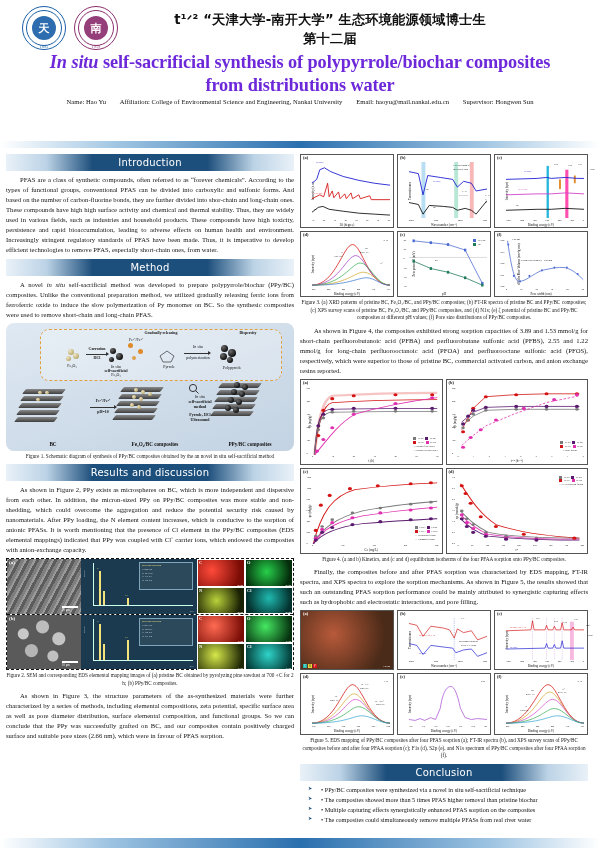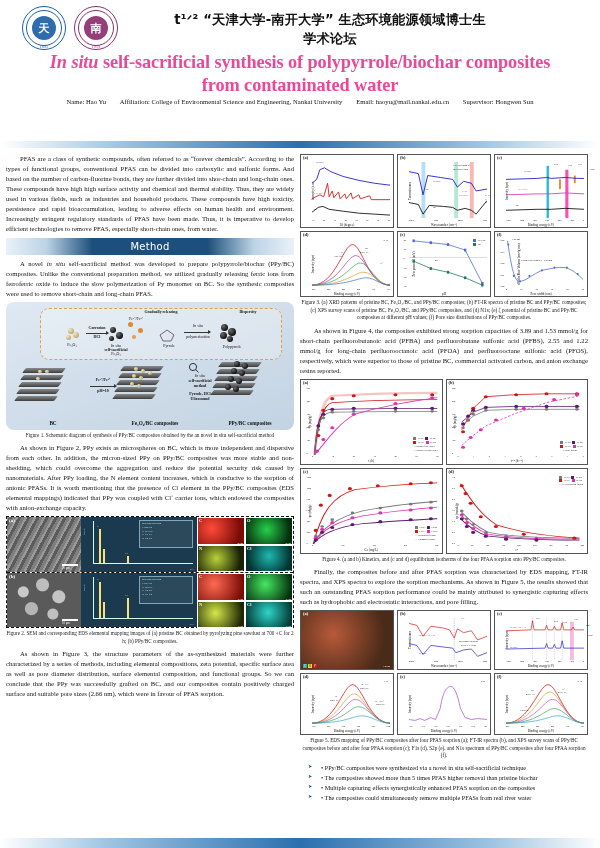--- a/index.html
+++ b/index.html
@@ -26,21 +26,21 @@
   .logo-nku{color:#8b2f6e;}
 
   .cn-title{
     margin:0 0 0 0;padding:8px 60px 0 120px;
     font-family:"DejaVu Sans",sans-serif;
     font-weight:bold;font-size:13.2px;line-height:1.42;color:#111;
     text-align:center;letter-spacing:.2px;
   }
   .en-title{
     margin:3px 0 0 0;padding:0 10px;
-    text-align:center;font-weight:bold;color:#ec4899;
+    text-align:center;font-weight:bold;color:#6d28d9;
     font-size:18.3px;line-height:1.22;letter-spacing:-.1px;
   }
   .en-title .it{font-style:italic;}
   .authors{
     margin-top:2px;text-align:center;font-size:6.6px;color:#111;letter-spacing:.05px;
   }
   .authors span{margin:0 6px;}
 
   
   .cols{display:flex;gap:6px;padding:0 6px;box-sizing:border-box;}
@@ -171,42 +171,45 @@
         <div class="ring"></div>
           <div class="ring2"></div>
           <div class="core"></div>
         <div class="cn">南</div>
         <div class="yr">1919</div>
       </div>
     </div>
 
     <div class="cn-title">
       <div>t¹ᐟ² “天津大学-南开大学” 生态环境能源领域博士生</div>
-      <div>学术论坛</div>
+      <div>第十二届</div>
     </div>
 
     <div class="en-title">
       <div><span class="it">In situ</span><span> self-sacrificial synthesis of polypyrrole/biochar composites</span></div>
-      <div>from contaminated water</div>
+      <div>from distributions water</div>
     </div>
 
     <div class="authors">
       <span>Name: Hao Yu</span>
       <span>Affiliation: College of Environmental Science and Engineering, Nankai University</span>
       <span>Email: haoyu@mail.nankai.edu.cn</span>
       <span>Supervisor: Hongwen Sun</span>
     </div>
   </div>
 
   <div class="thinbar"></div>
 
   <div class="cols">
 
     <div class="col">
 
+      <div class="bar">
+        <span>Introduction</span>
+      </div>
       <p class="body">PFAS are a class of synthetic compounds, often referred to as “forever chemicals”. According to the types of functional groups, conventional PFAS can be divided into carboxylic and sulfonic forms. And based on the number of carbon-fluorine bonds, they are further divided into shor-chain and long-chain ones. These compounds have high high surface activity and chemical and thermal stability. Thus, they are widely used in various fields, such as industries and household products. These compounds have high toxicity, persistence and rapid bioaccumulation, leading to adverse effects on human health and environment. Increasingly stringent regulatory standards of PFAS have been made. Thus, it is imperative to develop efficient technologies to remove PFAS, especially short-chain ones, from water.</p>
 
       <div class="bar">
         <span>Method</span>
       </div>
       <p class="body"><span>A novel </span><i>in situ</i><span> self-sacrificial method was developed to prepare polypyrrole/biochar (PPy/BC) composites. Unlike the conventional preparation method, we utilized gradually releasing ferric ions from ferroferric oxide to induce the slow polymerization of Py monomer on BC. So the synthesic composites were used to remove short-chain and long-chain PFAS.</span></p>
 
       <div class="schem">
         <div class="dashbox"></div>
 
@@ -303,20 +306,23 @@
           <div class="sph" style="left:21px;top:8px;width:6px;height:6px;"></div>
           <div class="sph" style="left:10px;top:14px;width:6px;height:6px;"></div>
           <div class="sph" style="left:18px;top:16px;width:6px;height:6px;"></div>
           <div class="sph" style="left:7px;top:22px;width:6px;height:6px;"></div>
           <div class="sph" style="left:15px;top:24px;width:6px;height:6px;"></div>
         </div>
         <div class="bigcap" style="left:206px;width:76px;">PPy/BC composites</div>
       </div>
       <div class="cap">Figure 1. Schematic diagram of synthesis of PPy/BC composites obtained by the an novel in situ self-sacrificial method</div>
 
+      <div class="bar">
+        <span>Results and discussion</span>
+      </div>
       <p class="body">As shown in Figure 2, PPy exists as microspheres on BC, which is more independent and dispersive from each other. In addition, the micron-sized PPy on PPy/BC composites was more stable and non-shedding, which could overcome the aggregation and reduce the potential security risk caused by nanomaterials. After PPy loading, the N element content increases, which is conducive to the sorption of anionic PFASs. It is worth mentioning that the presence of Cl element in the PPy/BC composites (EDS elemental mappings) indicated that PPy was coupled with Cl⁻ carrier ions, which endowed the composites with anion-exchange capacity.</p>
 
       <div class="semwrap">
         <div class="semrow">
           <div class="sem-a">
             <div class="sem-tag">(a)</div>
             <div class="sem-sb">20 μm</div>
           </div>
           <div class="eds">
             <div class="axisv"></div>
@@ -1053,20 +1059,23 @@
             <div class="ann" style="left:56px;top:6px;">N⁺</div>
             <div class="ann" style="left:52px;top:10px;">401.7 eV</div>
             <div class="ann" style="left:18px;top:24px;">=N-</div>
             <div class="ann" style="left:14px;top:28px;">398.2 eV</div>
           </div>
         </div>
       </div>
 
       <div class="cap">Figure 5. EDS mapping of PPy/BC composites after four PFAS sorption (a); FT-IR spectra (b), and XPS survey scans of PPy/BC composites before and after four PFAA sorption (c); F1s (d), S2p (e), and N1s spectrum of PPy/BC composites after four PFAA sorption (f).</div>
 
+      <div class="bar">
+        <span>Conclusion</span>
+      </div>
       <div class="concl">
         <ul>
           <li>• PPy/BC composites were synthesized via a novel in situ self-sacrificial technique</li>
           <li>• The composites showed more than 5 times PFAS higher removal than pristine biochar</li>
           <li>• Multiple capturing effects synergistically enhanced PFAS sorption on the composites</li>
           <li>• The composites could simultaneously remove multiple PFASs from real river water</li>
         </ul>
       </div>
     </div>
   </div>

